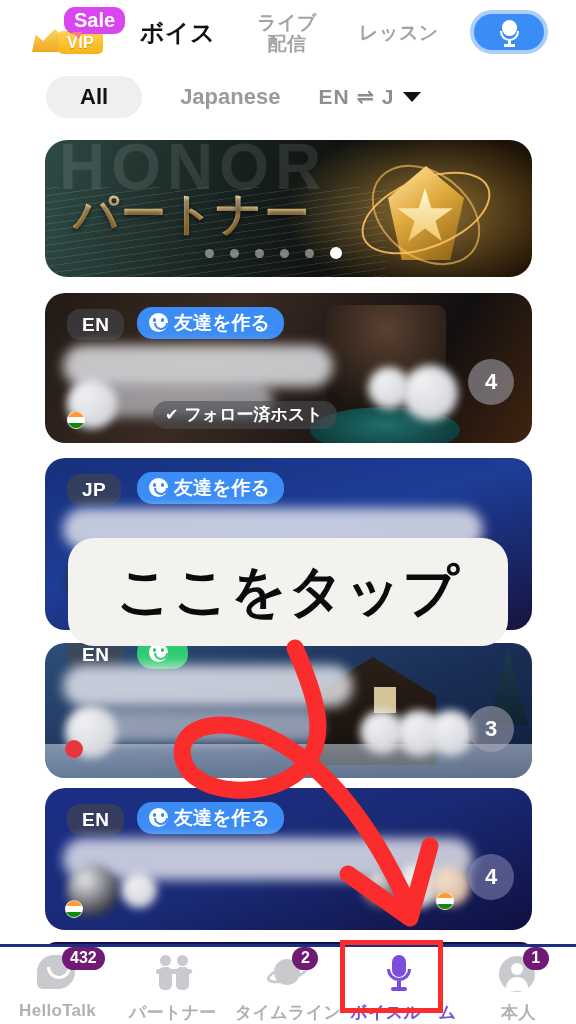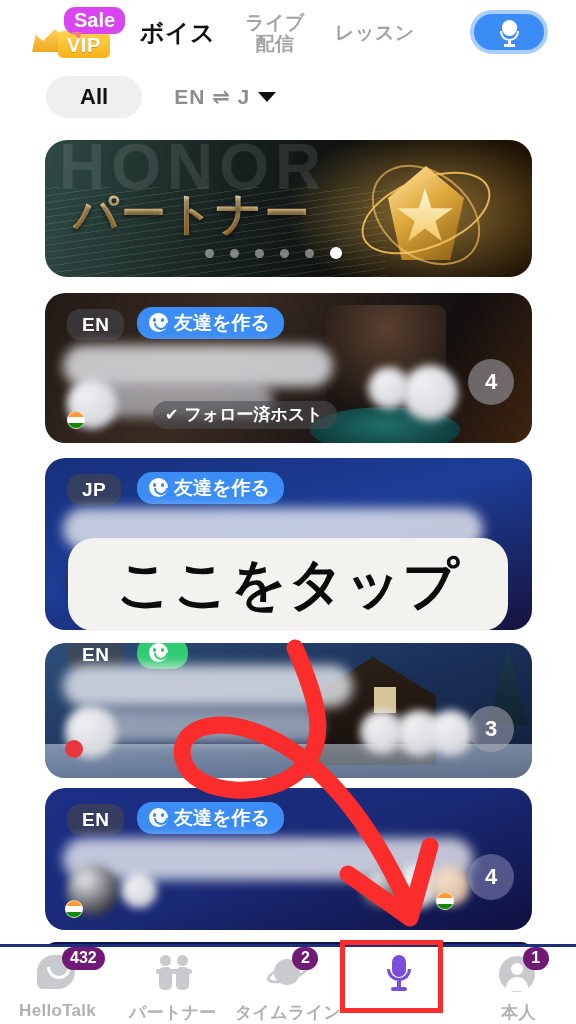--- a/index.html
+++ b/index.html
@@ -24,37 +24,37 @@
     position:absolute; left:4px; top:22px; width:46px; height:30px;
   }
   .crown-shape {
     width:46px; height:26px;
     background:linear-gradient(#ffd966,#f0a81e);
     clip-path:polygon(0% 100%,8% 34%,24% 58%,50% 12%,76% 58%,92% 34%,100% 100%);
   }
   .vip-pill {
     position:absolute; left:30px; top:27px;
     background:linear-gradient(#ffd34d,#f6b21b);
-    color:#fff; font-weight:bold; font-size:20px;
+    color:#fff; font-weight:bold; font-size:16px;
     padding:4px 9px 3px 9px; border-radius:5px;
     letter-spacing:.5px; line-height:1;
     text-shadow:0 1px 0 rgba(180,110,0,.5);
   }
   .sale-pill {
     position:absolute; left:36px; top:3px;
     background:#d946ef; color:#fff;
     font-size:20px; font-weight:bold;
     padding:3px 10px 4px 10px; border-radius:11px; line-height:1;
   }
   .sale-pill:after{
     content:""; position:absolute; left:8px; bottom:-5px;
     width:0;height:0;border-left:7px solid transparent;
     border-right:3px solid transparent;border-top:7px solid #f87b87;
   }
-  .nav-tabs { position:absolute; left:140px; top:0; height:66px; display:flex; align-items:center; gap:30px;}
+  .nav-tabs { position:absolute; left:140px; top:0; height:66px; display:flex; align-items:center; gap:42px;}
   .nav-tab {
     font-size:19px; font-weight:bold; color:#a2a3a6; white-space:pre-line;
     text-align:center; line-height:1.12; letter-spacing:.5px;
   }
   .nav-tab.active { color:#111; font-size:24px; }
   .mic-btn {
     position:absolute; right:28px; top:10px;
     width:78px; height:44px; border-radius:22px;
     background:#3b8cf5; border:4px solid #a9cffa;
     display:flex; align-items:center; justify-content:center;
@@ -241,21 +241,21 @@
   }
   .flagdot {
     position:absolute; width:18px;height:18px;border-radius:50%;
     background:linear-gradient(#ff9933 33%,#ffffff 33% 66%,#138808 66%);
     border:1px solid rgba(255,255,255,.7);
   }
   .reddot{ position:absolute; width:18px;height:18px;border-radius:50%;background:#e8373c;}
 
   
   .tooltip {
-    position:absolute; left:68px; top:538px; width:440px; height:93px;
+    position:absolute; left:68px; top:538px; width:440px; height:108px;
     background:#f3f2ef; border-radius:26px;
     display:flex; align-items:center; justify-content:center;
     z-index:40;
   }
   .tooltip-text {
     font-size:55px; font-weight:bold; color:#0b0b0b; letter-spacing:1px;
     font-family:"DejaVu Sans","Liberation Sans",sans-serif;
   }
   .arrow-layer { position:absolute; left:0; top:0; width:576px; height:1024px; z-index:45; pointer-events:none; }
 
@@ -334,20 +334,21 @@
         <div class="cap"></div>
           <div class="arc"></div>
           <div class="stem"></div>
           <div class="base"></div>
       </div>
     </div>
   </div>
 
   <div class="filters">
     <div class="filter-chip active">All</div>
+    <div class="filter-chip">Japanese</div>
     <div class="lang-swap">
       <span class="txt">EN ⇌ J</span>
       <span class="chev"></span>
     </div>
   </div>
 
   <div class="banner">
     <div class="stripes"></div>
     <div class="watermark">HONOR</div>
     <div class="gem">
@@ -483,20 +484,21 @@
 
     <div class="nav-item active">
       <div class="nav-icon">
         <div class="ico-mic">
             <div class="cap"></div>
             <div class="arc"></div>
             <div class="stem"></div>
             <div class="base"></div>
           </div>
       </div>
+      <div class="nav-label">ボイスルーム</div>
     </div>
 
     <div class="nav-item">
       <div class="nav-icon">
         <div class="ico-person">
             <div class="c"></div>
             <div class="hd"></div>
             <div class="bd"></div>
           </div>
       </div>

